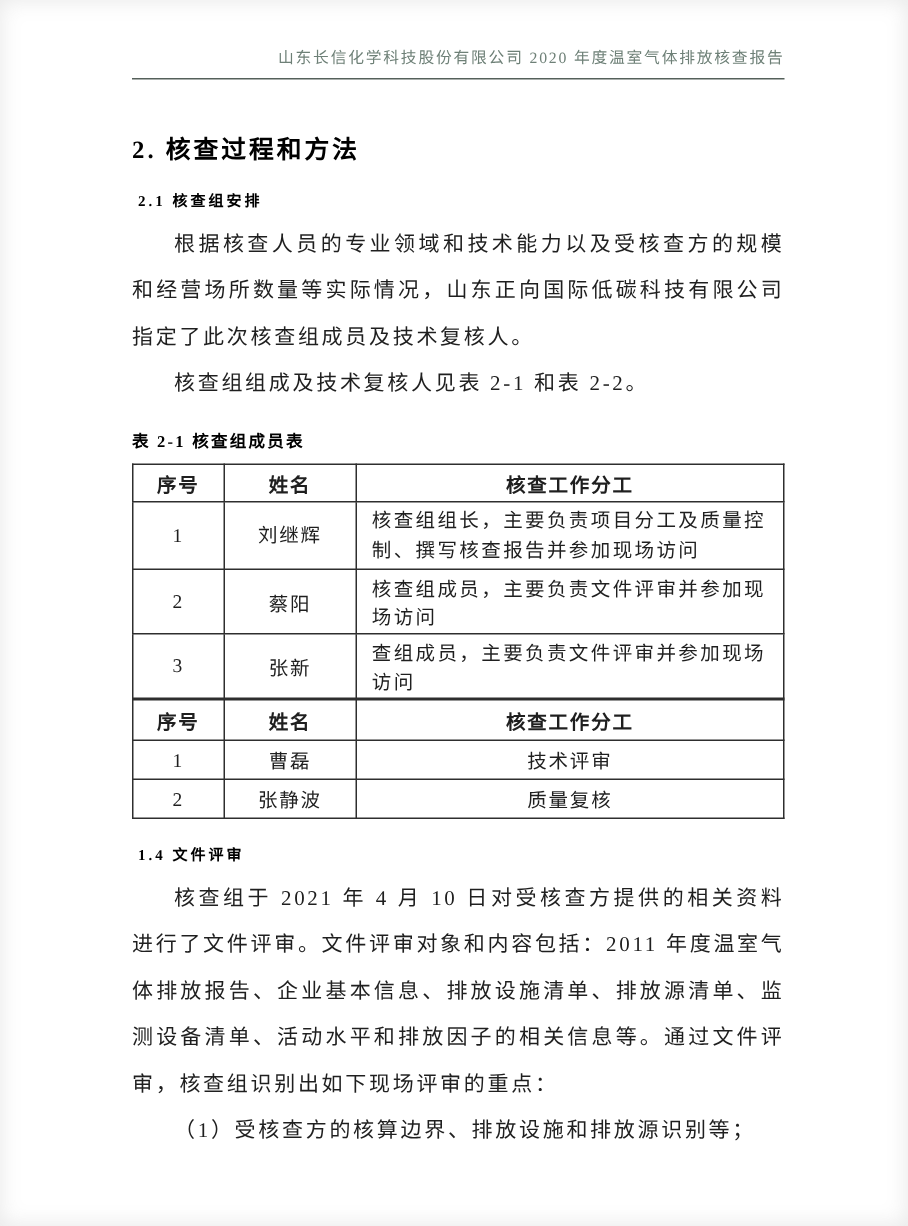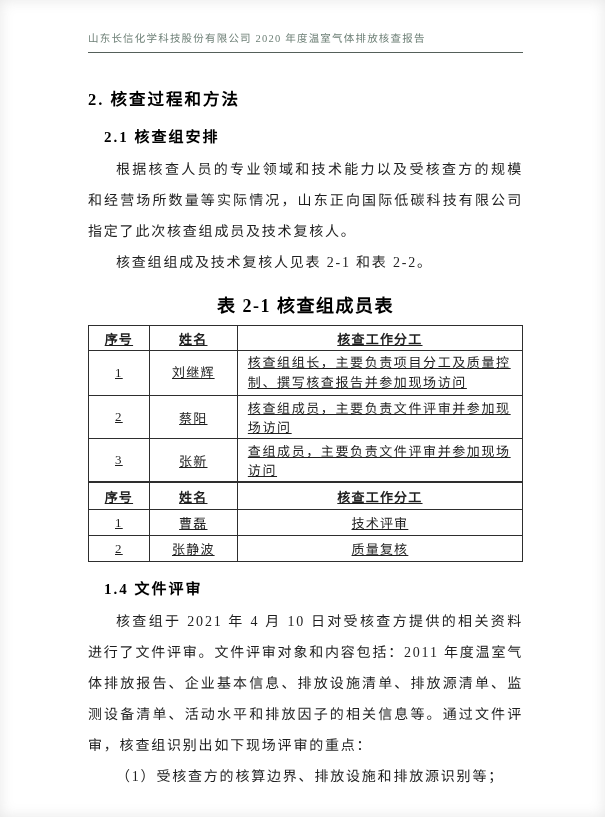--- a/index.html
+++ b/index.html
@@ -23,62 +23,62 @@
     position: relative;
   }
   
   .doc-header {
     font-size: 10.5px;
     letter-spacing: 1.2px;
     color: #6e8077;
     padding-bottom: 7px;
     border-bottom: 1px solid #55605a;
     white-space: nowrap;
+    text-align: right;
   }
   
   .h-sec {
     margin: 33px 0 0 0;
     font-size: 16.5px;
     font-weight: bold;
     color: #000;
     letter-spacing: 2px;
   }
   .h-sub {
-    margin: 15px 0 0 16px;
-    font-size: 15px;
+    margin: 15px 0 0 4px;
+    font-size: 10px;
     font-weight: bold;
     color: #000;
     letter-spacing: 2px;
   }
   
   .para {
     margin: 0;
     font-size: 14px;
     line-height: 31px;
     letter-spacing: 1.8px;
     text-align: justify;
     text-align-last: left;
   }
   .indent { text-indent: 2em; }
   .para.first { margin-top: 8px; }
   
   .tcaption {
     margin: 13px 0 8px 0;
-    text-align: center;
+    text-align: left;
     font-weight: bold;
-    font-size: 18px;
+    font-size: 11px;
     letter-spacing: 1.5px;
     color: #000;
   }
   
   table {
     width: 100%;
     border-collapse: collapse;
     table-layout: fixed;
-    text-decoration: underline;
   }
   th, td {
     border: 1px solid #2e2e2e;
     font-size: 13px;
     letter-spacing: 1.2px;
     padding: 2px 6px;
     vertical-align: middle;
   }
   th {
     font-weight: bold;

